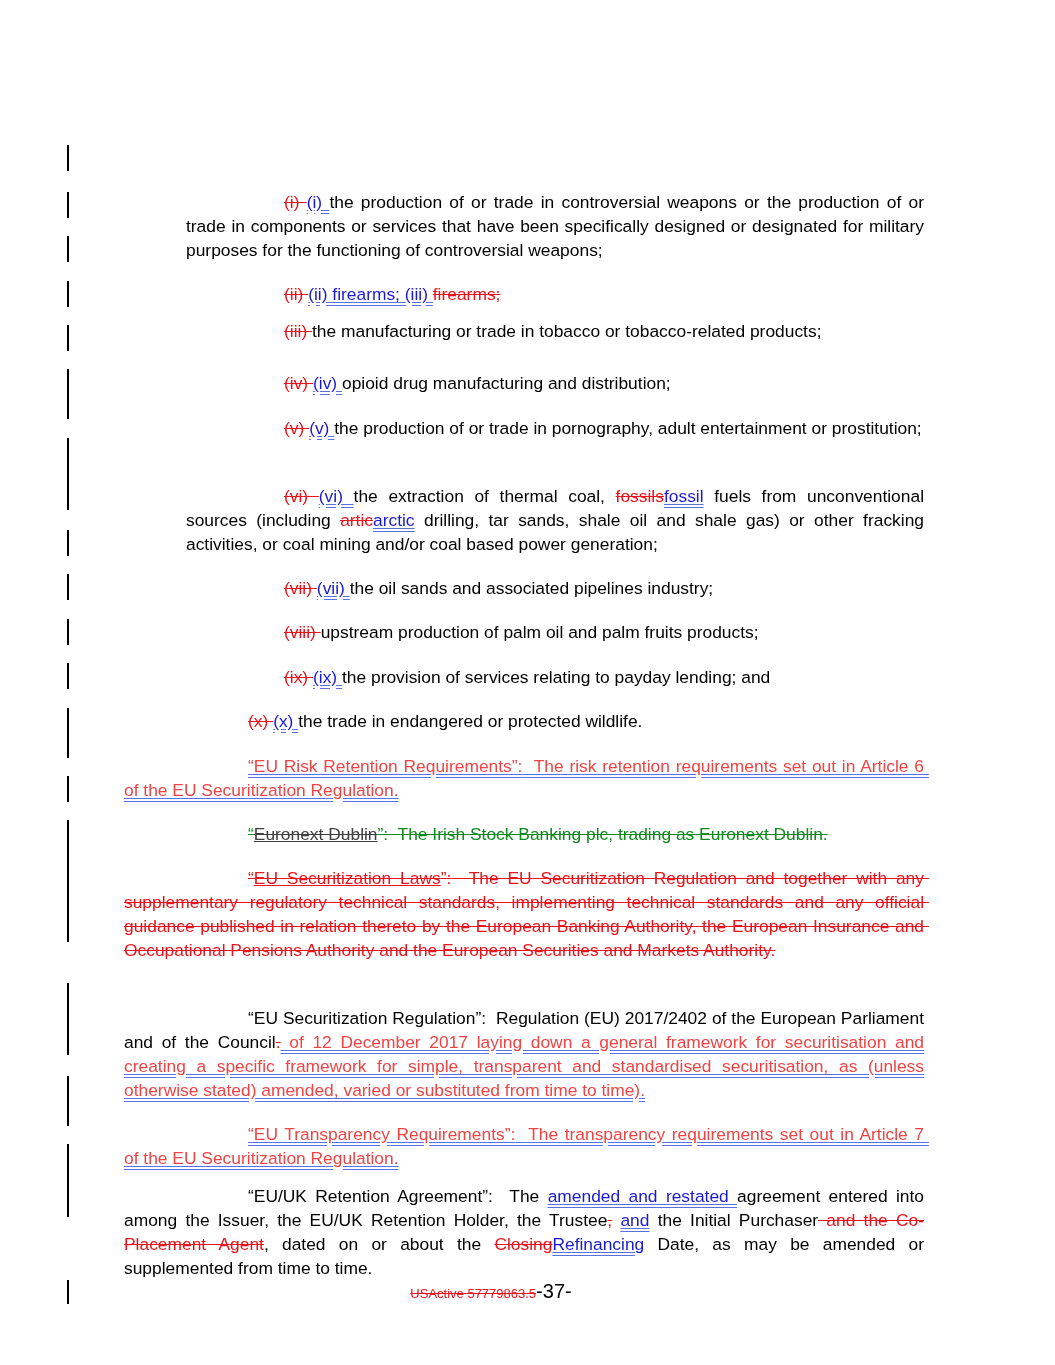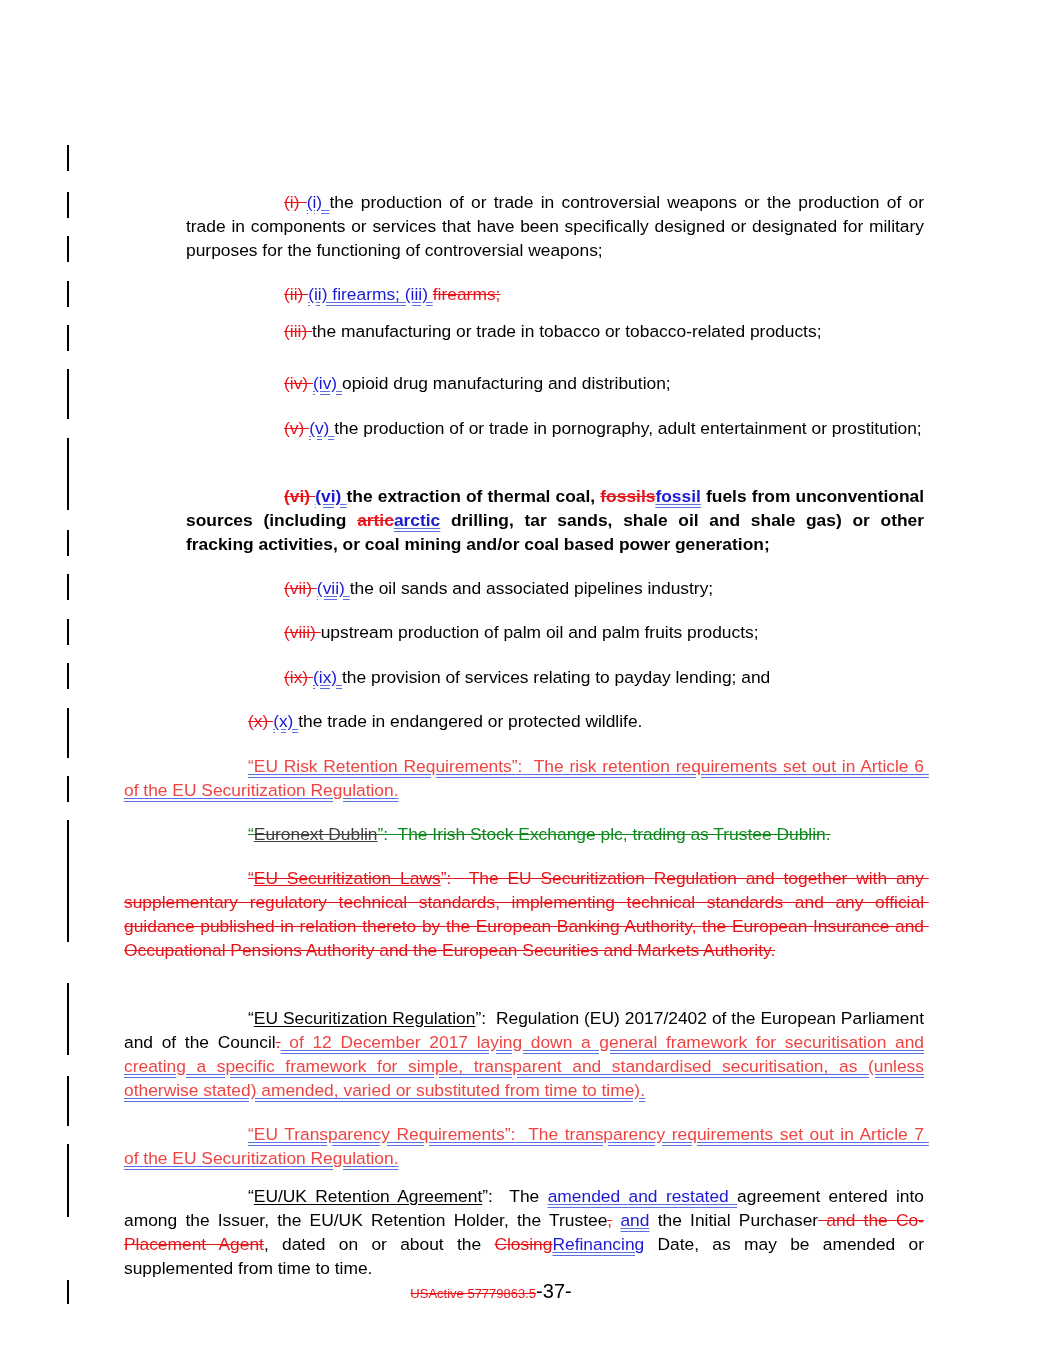--- a/index.html
+++ b/index.html
@@ -8,21 +8,21 @@
     font-family: "Liberation Sans", sans-serif; font-size: 17.4px; color: #000;
   }
   .page { position: absolute; left: 0; top: 0; width: 1055px; height: 1365px; }
   .bar { position: absolute; left: 67px; width: 2px; background: #000; }
   .p { position: absolute; left: 124px; width: 800px; line-height: 24px; text-align: justify; margin-top: 45px; }
   .p.indent-list { left: 186px; width: 738px; }
   .del { color: #e8141b; text-decoration: line-through; text-decoration-color: #e8141b; }
   .ins { color: #1a1ad6; text-decoration: underline double; text-decoration-color: #5a6fe0; text-underline-offset: 2px; }
   .mv { color: #108a1e; text-decoration: line-through; }
   .mv-u { color: #404040; text-decoration: underline line-through; }
-  .u { text-decoration: underline; text-underline-offset: 2px; }
+  .u { text-underline-offset: 2px; }
   .ins-block { color: #ef4444; text-decoration: underline double; text-decoration-color: #5a6fe0; text-underline-offset: 2px; }
   .del-block { color: #e8141b; text-decoration: line-through; }
   .footer { position: absolute; top: 1280px; left: 8px; width: 966px; text-align: center; font-size: 20px; }
   .footer .docid { font-size: 13px; color: #e8141b; text-decoration: line-through; }
 </style>
 </head>
 <body>
 
 <div class="page">
 
@@ -58,21 +58,21 @@
   </div>
 
   <div class="p indent-list" style="top:326px;">
     <span style="display:inline-block;width:98px"></span><span class="del">(iv) </span><span class="ins">(iv) </span><span>opioid drug manufacturing and distribution;</span>
   </div>
 
   <div class="p indent-list" style="top:371px;">
     <span style="display:inline-block;width:98px"></span><span class="del">(v) </span><span class="ins">(v) </span><span>the production of or trade in pornography, adult entertainment or prostitution;</span>
   </div>
 
-  <div class="p indent-list" style="top:439px;font-weight:bold;">
+  <div class="p indent-list" style="top:439px;">
     <span style="display:inline-block;width:98px"></span><span class="del">(vi) </span><span class="ins">(vi) </span><span>the extraction of thermal coal, </span><span class="del">fossils</span><span class="ins">fossil</span><span> fuels from unconventional sources (including </span><span class="del">artic</span><span class="ins">arctic</span><span> drilling, tar sands, shale oil and shale gas) or other fracking activities, or coal mining and/or coal based power generation;</span>
   </div>
 
   <div class="p indent-list" style="top:575px;">
     <span style="display:inline-block;width:98px"></span><span class="del">(viii) </span><span>upstream production of palm oil and palm fruits products;</span>
   </div>
 
   <div class="p indent-list" style="top:531px;">
     <span style="display:inline-block;width:98px"></span><span class="del">(vii) </span><span class="ins">(vii) </span><span>the oil sands and associated pipelines industry;</span>
   </div>
@@ -83,21 +83,21 @@
 
   <div class="p" style="top:664px;left:248px;width:676px;">
     <span class="del">(x) </span><span class="ins">(x) </span><span>the trade in endangered or protected wildlife.</span>
   </div>
 
   <div class="p" style="top:709px;">
     <span style="display:inline-block;width:124px"></span><span class="ins-block">“EU Risk Retention Requirements”:</span><span class="ins-block" style="white-space:pre-wrap">  The risk retention requirements set out in Article 6 of the EU Securitization Regulation.</span>
   </div>
 
   <div class="p" style="top:777px;">
-    <span style="display:inline-block;width:124px"></span><span class="mv">“</span><span class="mv-u">Euronext Dublin</span><span class="mv">”:</span><span class="mv" style="white-space:pre-wrap">  The Irish Stock Exchange plc, trading as Trustee Dublin.</span>
+    <span style="display:inline-block;width:124px"></span><span class="mv">“</span><span class="mv-u">Euronext Dublin</span><span class="mv">”:</span><span class="mv" style="white-space:pre-wrap">  The Irish Stock Banking plc, trading as Euronext Dublin.</span>
   </div>
 
   <div class="p" style="top:821px;">
     <span style="display:inline-block;width:124px"></span><span class="del-block">“</span><span class="del-block" style="text-decoration:underline line-through">EU Securitization Laws</span><span class="del-block">”:</span><span class="del-block" style="white-space:pre-wrap">  The EU Securitization Regulation and together with any supplementary regulatory technical standards, implementing technical standards and any official guidance published in relation thereto by the European Banking Authority, the European Insurance and Occupational Pensions Authority and the European Securities and Markets Authority.</span>
   </div>
 
   <div class="p" style="top:961px;">
     <span style="display:inline-block;width:124px"></span><span>“</span><span class="u">EU Securitization Regulation</span><span>”:</span><span style="white-space:pre-wrap">  Regulation (EU) 2017/2402 of the European Parliament and of the Council</span><span class="del">.</span><span class="ins-block"> of 12 December 2017 laying down a general framework for securitisation and creating a specific framework for simple, transparent and standardised securitisation, as (unless otherwise stated) amended, varied or substituted from time to time).</span>
   </div>
 

